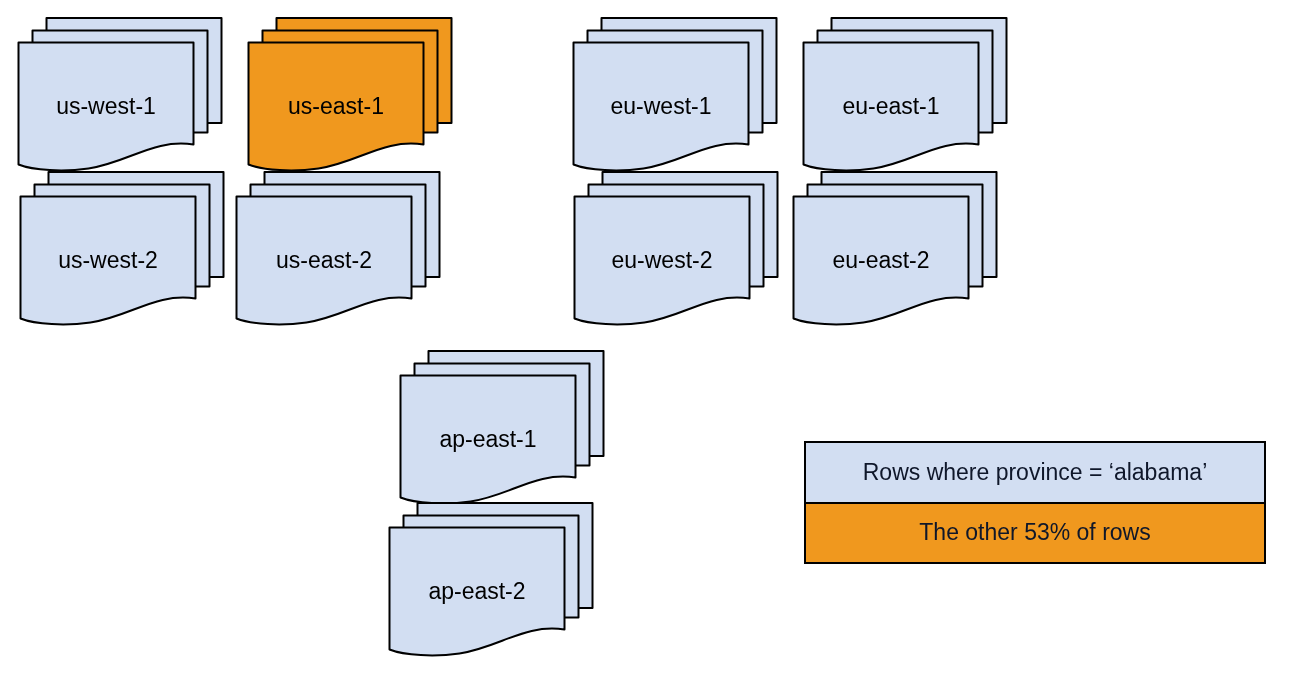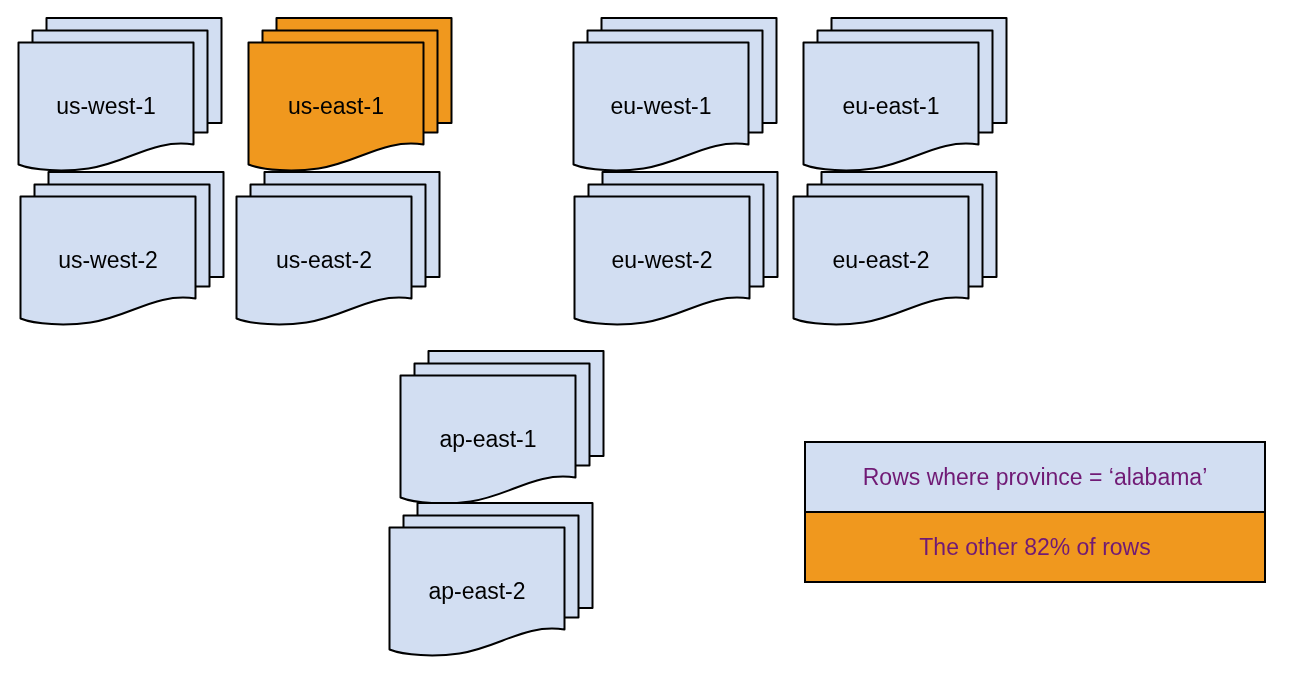--- a/index.html
+++ b/index.html
@@ -24,27 +24,27 @@
   .stack-label {
     font-family: "Liberation Sans", sans-serif;
     font-size: 23px;
     fill: #000000;
   }
   .legend {
     position: absolute;
     left: 804px;
     top: 441px;
     width: 462px;
-    height: 142px;
+    height: 123px;
     box-sizing: border-box;
     border: 2px solid var(--stroke, #000);
     display: flex;
     flex-direction: column;
     font-size: 23px;
-    color: #701a75;
+    color: #0f172a;
   }
   .legend-row {
     flex: 1;
     display: flex;
     align-items: center;
     justify-content: center;
     text-align: center;
   }
   .legend-row + .legend-row { border-top: 2px solid var(--stroke, #000); }
   .legend-blue   { background: var(--blue, #d2def2); }
@@ -123,17 +123,17 @@
     <rect class="page" x="15.5" y="13.5" width="175" height="102"></rect>
     <path class="page" d="M1.5,25.5 h175 v102 c-40,-6 -65,18 -105,24 c-25,3.5 -55,2 -70,-4 z"></path>
     <text class="stack-label" x="89" y="97" text-anchor="middle">ap-east-2</text>
   </svg>
 
   <div class="legend">
     <div class="legend-row legend-blue">
       <span>Rows where province = ‘alabama’</span>
     </div>
     <div class="legend-row legend-orange">
-      <span>The other 82% of rows</span>
+      <span>The other 53% of rows</span>
     </div>
   </div>
 
 </div>
 
 </body></html>

